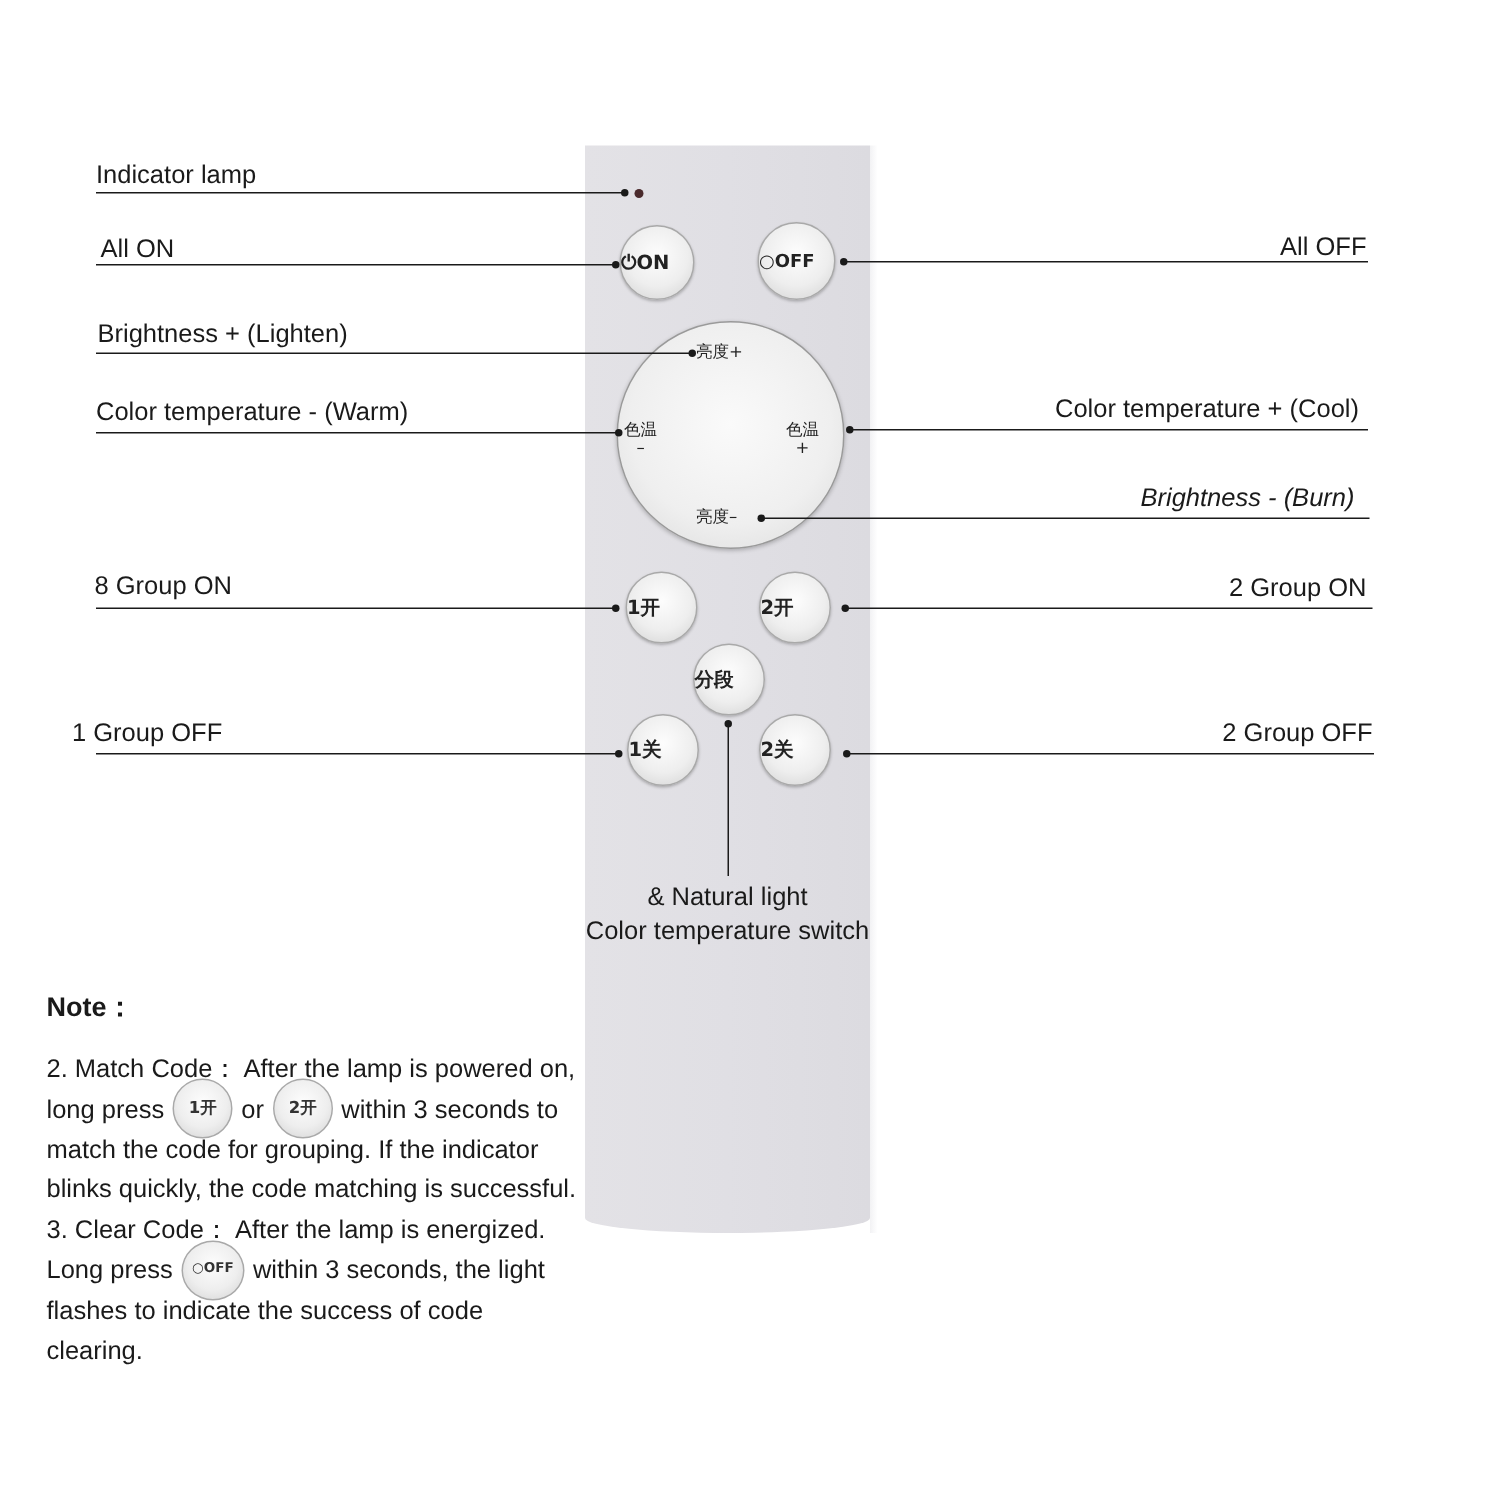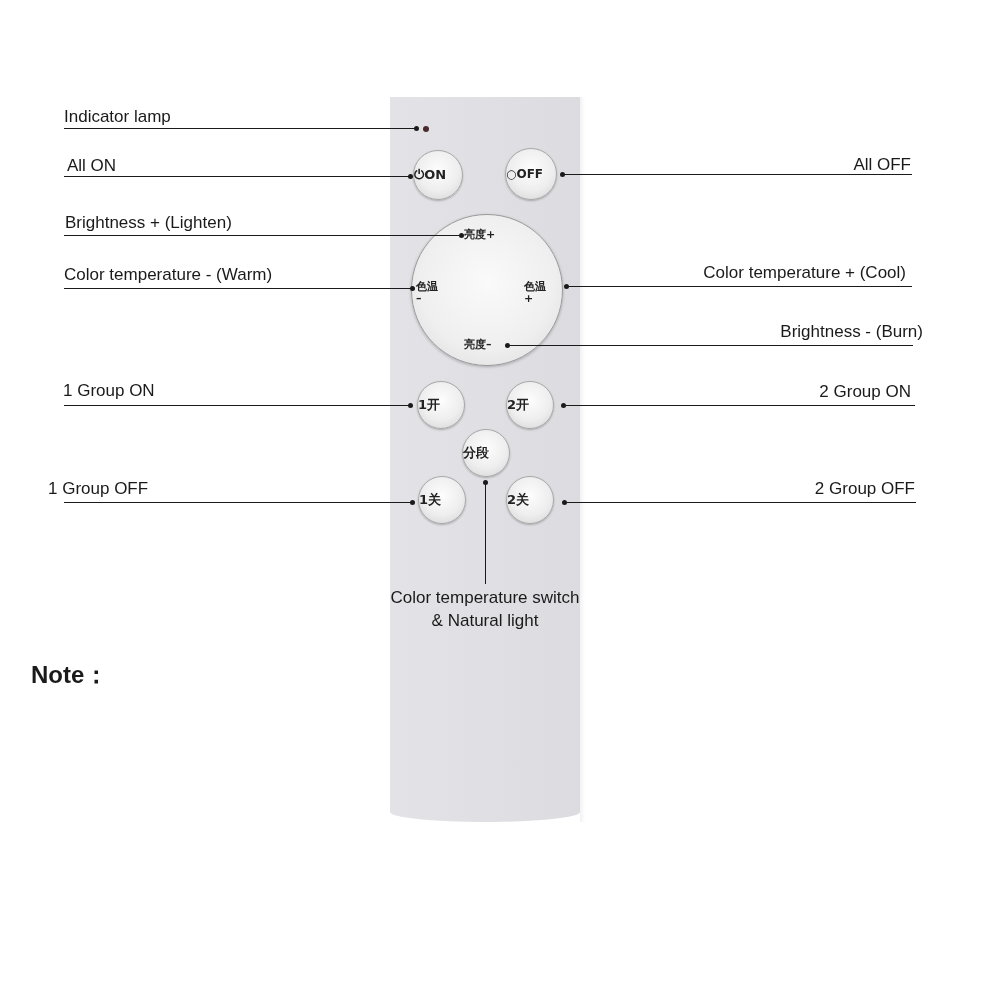--- a/index.html
+++ b/index.html
@@ -18,28 +18,28 @@
            font-family:"DejaVu Sans", sans-serif; cursor:pointer; }
     .btn-sm { width:46px; height:46px; font-size:13px; }
     .dpad { position:absolute; left:411px; top:214px; width:150px; height:150px; border-radius:50%;
             background:radial-gradient(circle at 50% 45%, #fafafa 0%, #efefef 60%, #d9d9d9 100%);
             border:1px solid #9a9a9a; box-shadow:0 1px 3px rgba(0,0,0,0.25); }
     .dpad-center { position:absolute; left:42px; top:42px; width:66px; height:66px; border-radius:50%;
             background:radial-gradient(circle at 50% 45%, #f6f6f6 0%, #ececec 70%, #dddddd 100%);
             box-shadow:inset 0 0 3px rgba(0,0,0,0.15);
             display:flex; align-items:center; justify-content:center; font-size:17px; font-weight:bold; letter-spacing:2px;
             font-family:"DejaVu Sans", sans-serif; color:#222; }
-    .dpad-lbl { position:absolute; font-size:11px; font-weight:bold; font-family:"DejaVu Sans", sans-serif; color:#222; text-align:left; line-height:12px; }
+    .dpad-lbl { position:absolute; font-size:11px; font-weight:normal; font-family:"DejaVu Sans", sans-serif; color:#222; text-align:center; line-height:12px; }
     .line { position:absolute; height:1px; background:#1a1a1a; }
     .vline { position:absolute; width:1px; background:#1a1a1a; }
     .dot { position:absolute; width:5px; height:5px; border-radius:50%; background:#1a1a1a; }
     .lbl { position:absolute; font-size:17px; white-space:nowrap; color:#1a1a1a; }
     .lbl.r { text-align:right; }
     .caption { position:absolute; left:370px; top:586px; width:230px; text-align:center; font-size:17px; line-height:23px; }
-    .note-title { position:absolute; left:31px; top:659px; font-size:24px; font-weight:bold; }
+    .note-title { position:absolute; left:31px; top:659px; font-size:18px; font-weight:bold; }
     .note { position:absolute; left:31px; top:700px; width:360px; font-size:17px; line-height:26.8px; }
     .inline-btn { display:inline-flex; align-items:center; justify-content:center; width:38px; height:38px; border-radius:50%;
            background:radial-gradient(circle at 50% 40%, #fdfdfd 0%, #eeeeee 55%, #d2d2d2 100%);
            border:1px solid #a9a9a9; font-size:11px; font-weight:bold; vertical-align:middle; margin:-8px 1px -6px 1px;
            font-family:"DejaVu Sans", sans-serif; color:#333; }
   </style>
 </head>
 <body>
 
 <div class="remote"></div>
@@ -80,50 +80,62 @@
 <div class="dot" style="left:408px;top:174px;"></div>
 
 <div class="lbl" style="left:65px;top:213px;">Brightness + (Lighten)</div>
 <div class="line" style="left:64px;top:235px;width:397px;"></div>
 <div class="dot" style="left:459px;top:233px;"></div>
 
 <div class="lbl" style="left:64px;top:265px;">Color temperature - (Warm)</div>
 <div class="line" style="left:64px;top:288px;width:348px;"></div>
 <div class="dot" style="left:410px;top:286px;"></div>
 
-<div class="lbl" style="left:63px;top:381px;">1 Group ON</div>
+<div class="lbl" style="left:63px;top:381px;">8 Group ON</div>
 <div class="line" style="left:64px;top:405px;width:346px;"></div>
 <div class="dot" style="left:408px;top:403px;"></div>
 
 <div class="lbl" style="left:48px;top:479px;">1 Group OFF</div>
 <div class="line" style="left:64px;top:502px;width:348px;"></div>
 <div class="dot" style="left:410px;top:500px;"></div>
 
 <div class="lbl r" style="right:89px;top:155px;">All OFF</div>
 <div class="dot" style="left:560px;top:172px;"></div>
 <div class="line" style="left:562px;top:174px;width:350px;"></div>
 
 <div class="lbl r" style="right:94px;top:263px;">Color temperature + (Cool)</div>
 <div class="dot" style="left:564px;top:284px;"></div>
 <div class="line" style="left:566px;top:286px;width:346px;"></div>
 
-<div class="lbl r" style="right:77px;top:322px;">Brightness - (Burn)</div>
+<div class="lbl r" style="right:97px;top:322px;font-style:italic;">Brightness - (Burn)</div>
 <div class="dot" style="left:505px;top:343px;"></div>
 <div class="line" style="left:507px;top:345px;width:406px;"></div>
 
 <div class="lbl r" style="right:89px;top:382px;">2 Group ON</div>
 <div class="dot" style="left:561px;top:403px;"></div>
 <div class="line" style="left:563px;top:405px;width:352px;"></div>
 
 <div class="lbl r" style="right:85px;top:479px;">2 Group OFF</div>
 <div class="dot" style="left:562px;top:500px;"></div>
 <div class="line" style="left:564px;top:502px;width:352px;"></div>
 
 <div class="dot" style="left:483px;top:480px;"></div>
 <div class="vline" style="left:485px;top:482px;height:102px;"></div>
 <div class="caption">
+  <div>&amp; Natural light</div>
   <div>Color temperature switch</div>
-  <div>&amp; Natural light</div>
 </div>
 
 <div class="note-title">Note：</div>
 <div class="note">
+  <div>
+    <span>2. Match Code：  After the lamp is powered on, long press</span>
+    <span class="inline-btn">1开</span>
+    <span>or</span>
+    <span class="inline-btn">2开</span>
+    <span>within 3 seconds to match the code for grouping.  If the indicator blinks quickly, the code matching is successful.</span>
+  </div>
+  <div>
+    <span>3. Clear Code：  After the lamp is energized. Long press</span>
+    <span class="inline-btn" style="width:40px;font-size:9px;">○OFF</span>
+    <span>within 3 seconds, the light flashes to indicate the success of code clearing.</span>
+  </div>
 </div>
 
 </body></html>

